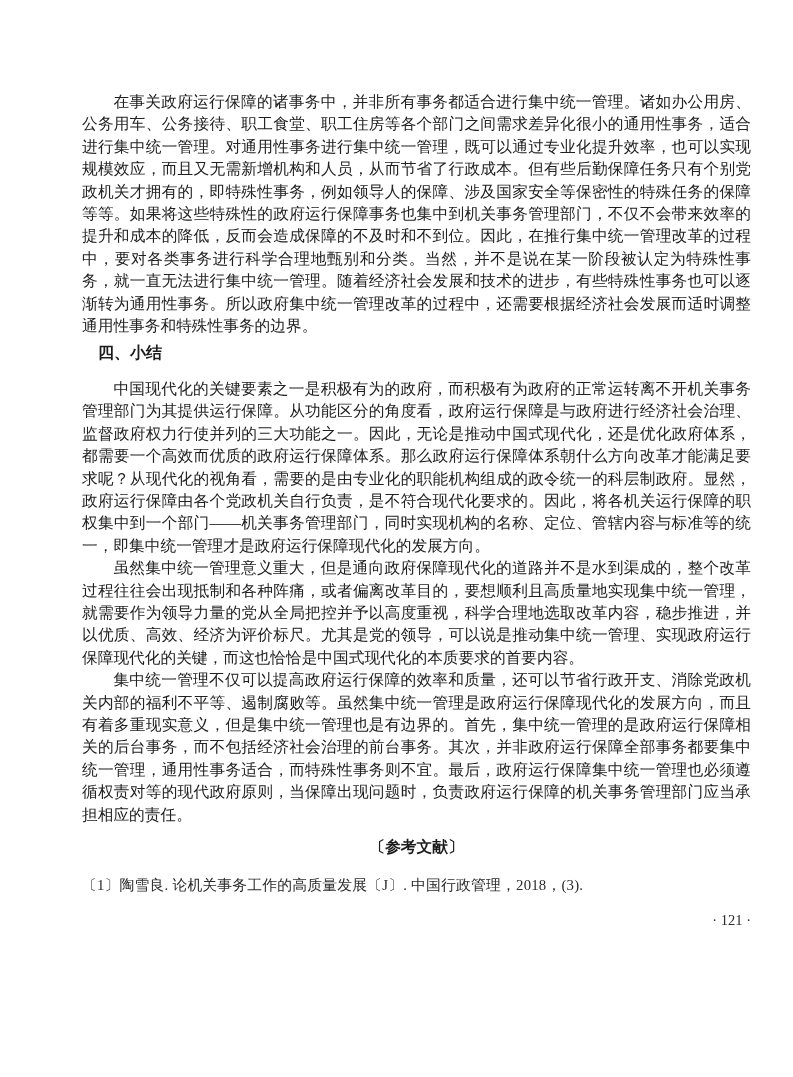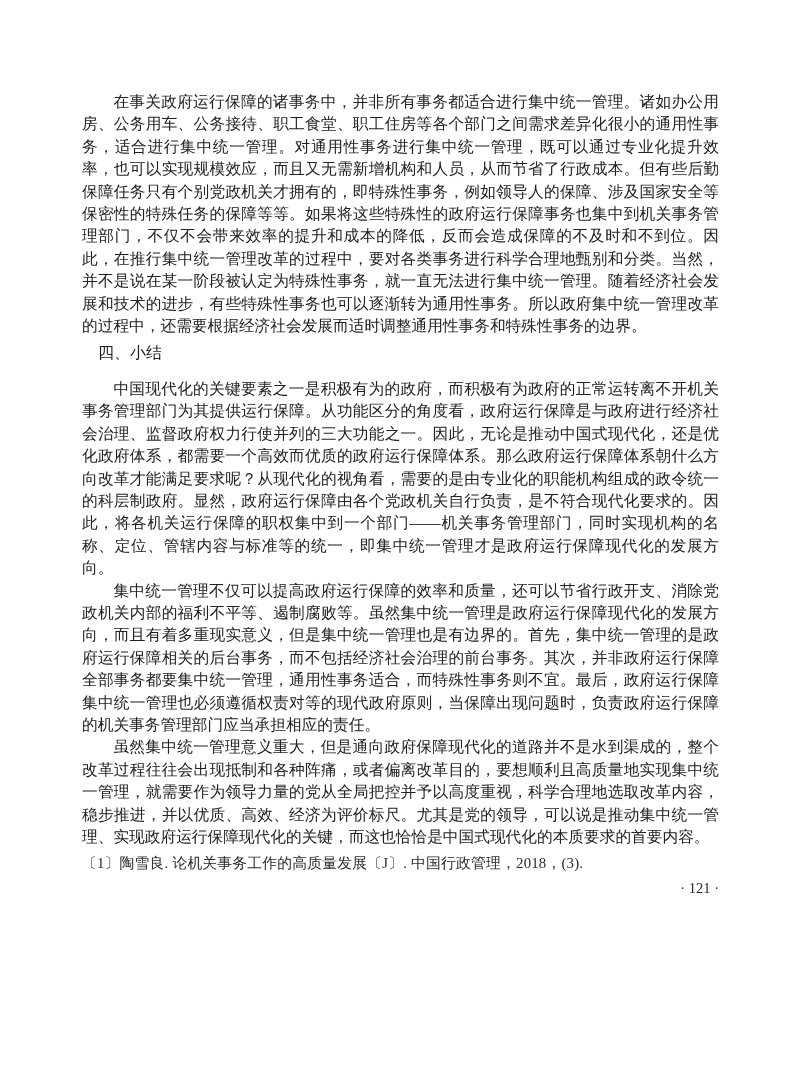--- a/index.html
+++ b/index.html
@@ -7,82 +7,83 @@
     padding: 0;
     background: #ffffff;
   }
   .page {
     position: relative;
     width: 793px;
     height: 1077px;
     box-sizing: border-box;
     background: #ffffff;
     color: #212121;
-    padding: 91px 74px 0 82px;
+    padding: 91px 42px 0 82px;
     overflow: hidden;
     font-family: "Liberation Serif", "DejaVu Serif", serif;
   }
   .body-par {
     margin: 0;
     font-size: 15.7px;
     line-height: 22.4px;
     text-align: justify;
     text-justify: inter-ideograph;
     text-indent: 2em;
     word-break: break-all;
   }
   .section-heading {
     margin: 5px 0 13px 16px;
     font-family: "Liberation Sans", "DejaVu Sans", sans-serif;
-    font-weight: normal;
+    font-weight: bold;
     font-size: 16px;
     line-height: 22.4px;
     color: #1c1c1c;
   }
   .ref-heading {
     margin-top: 10px;
     font-size: 15.7px;
     line-height: 22.4px;
     font-weight: bold;
     text-align: center;
     color: #1c1c1c;
   }
   .ref-list {
-    margin-top: 4px;
+    margin-top: 16px;
   }
   .ref-item {
     font-size: 14.8px;
     line-height: 23px;
     letter-spacing: 0.2px;
     color: #2a2a2a;
     white-space: nowrap;
   }
   .page-number {
-    margin-top: 3px;
+    margin-top: 13px;
     font-size: 14.5px;
     line-height: 20px;
     text-align: right;
     color: #2a2a2a;
   }
 </style>
 </head>
 <body>
 
 <div class="page">
 
   <p class="body-par">在事关政府运行保障的诸事务中，并非所有事务都适合进行集中统一管理。诸如办公用房、公务用车、公务接待、职工食堂、职工住房等各个部门之间需求差异化很小的通用性事务，适合进行集中统一管理。对通用性事务进行集中统一管理，既可以通过专业化提升效率，也可以实现规模效应，而且又无需新增机构和人员，从而节省了行政成本。但有些后勤保障任务只有个别党政机关才拥有的，即特殊性事务，例如领导人的保障、涉及国家安全等保密性的特殊任务的保障等等。如果将这些特殊性的政府运行保障事务也集中到机关事务管理部门，不仅不会带来效率的提升和成本的降低，反而会造成保障的不及时和不到位。因此，在推行集中统一管理改革的过程中，要对各类事务进行科学合理地甄别和分类。当然，并不是说在某一阶段被认定为特殊性事务，就一直无法进行集中统一管理。随着经济社会发展和技术的进步，有些特殊性事务也可以逐渐转为通用性事务。所以政府集中统一管理改革的过程中，还需要根据经济社会发展而适时调整通用性事务和特殊性事务的边界。</p>
 
   <h2 class="section-heading">四、小结</h2>
 
   <p class="body-par">中国现代化的关键要素之一是积极有为的政府，而积极有为政府的正常运转离不开机关事务管理部门为其提供运行保障。从功能区分的角度看，政府运行保障是与政府进行经济社会治理、监督政府权力行使并列的三大功能之一。因此，无论是推动中国式现代化，还是优化政府体系，都需要一个高效而优质的政府运行保障体系。那么政府运行保障体系朝什么方向改革才能满足要求呢？从现代化的视角看，需要的是由专业化的职能机构组成的政令统一的科层制政府。显然，政府运行保障由各个党政机关自行负责，是不符合现代化要求的。因此，将各机关运行保障的职权集中到一个部门——机关事务管理部门，同时实现机构的名称、定位、管辖内容与标准等的统一，即集中统一管理才是政府运行保障现代化的发展方向。</p>
 
+  <p class="body-par">虽然集中统一管理意义重大，但是通向政府保障现代化的道路并不是水到渠成的，整个改革过程往往会出现抵制和各种阵痛，或者偏离改革目的，要想顺利且高质量地实现集中统一管理，就需要作为领导力量的党从全局把控并予以高度重视，科学合理地选取改革内容，稳步推进，并以优质、高效、经济为评价标尺。尤其是党的领导，可以说是推动集中统一管理、实现政府运行保障现代化的关键，而这也恰恰是中国式现代化的本质要求的首要内容。</p>
+
   <p class="body-par">集中统一管理不仅可以提高政府运行保障的效率和质量，还可以节省行政开支、消除党政机关内部的福利不平等、遏制腐败等。虽然集中统一管理是政府运行保障现代化的发展方向，而且有着多重现实意义，但是集中统一管理也是有边界的。首先，集中统一管理的是政府运行保障相关的后台事务，而不包括经济社会治理的前台事务。其次，并非政府运行保障全部事务都要集中统一管理，通用性事务适合，而特殊性事务则不宜。最后，政府运行保障集中统一管理也必须遵循权责对等的现代政府原则，当保障出现问题时，负责政府运行保障的机关事务管理部门应当承担相应的责任。</p>
 
-  <p class="body-par">虽然集中统一管理意义重大，但是通向政府保障现代化的道路并不是水到渠成的，整个改革过程往往会出现抵制和各种阵痛，或者偏离改革目的，要想顺利且高质量地实现集中统一管理，就需要作为领导力量的党从全局把控并予以高度重视，科学合理地选取改革内容，稳步推进，并以优质、高效、经济为评价标尺。尤其是党的领导，可以说是推动集中统一管理、实现政府运行保障现代化的关键，而这也恰恰是中国式现代化的本质要求的首要内容。</p>
-
+  <div class="ref-heading">〔参考文献〕</div>
 
   <div class="ref-list">
     <div class="ref-item">〔1〕陶雪良. 论机关事务工作的高质量发展〔J〕. 中国行政管理，2018，(3).</div>
   </div>
 
   <div class="page-number">· 121 ·</div>
 
 </div>
 
 </body></html>

